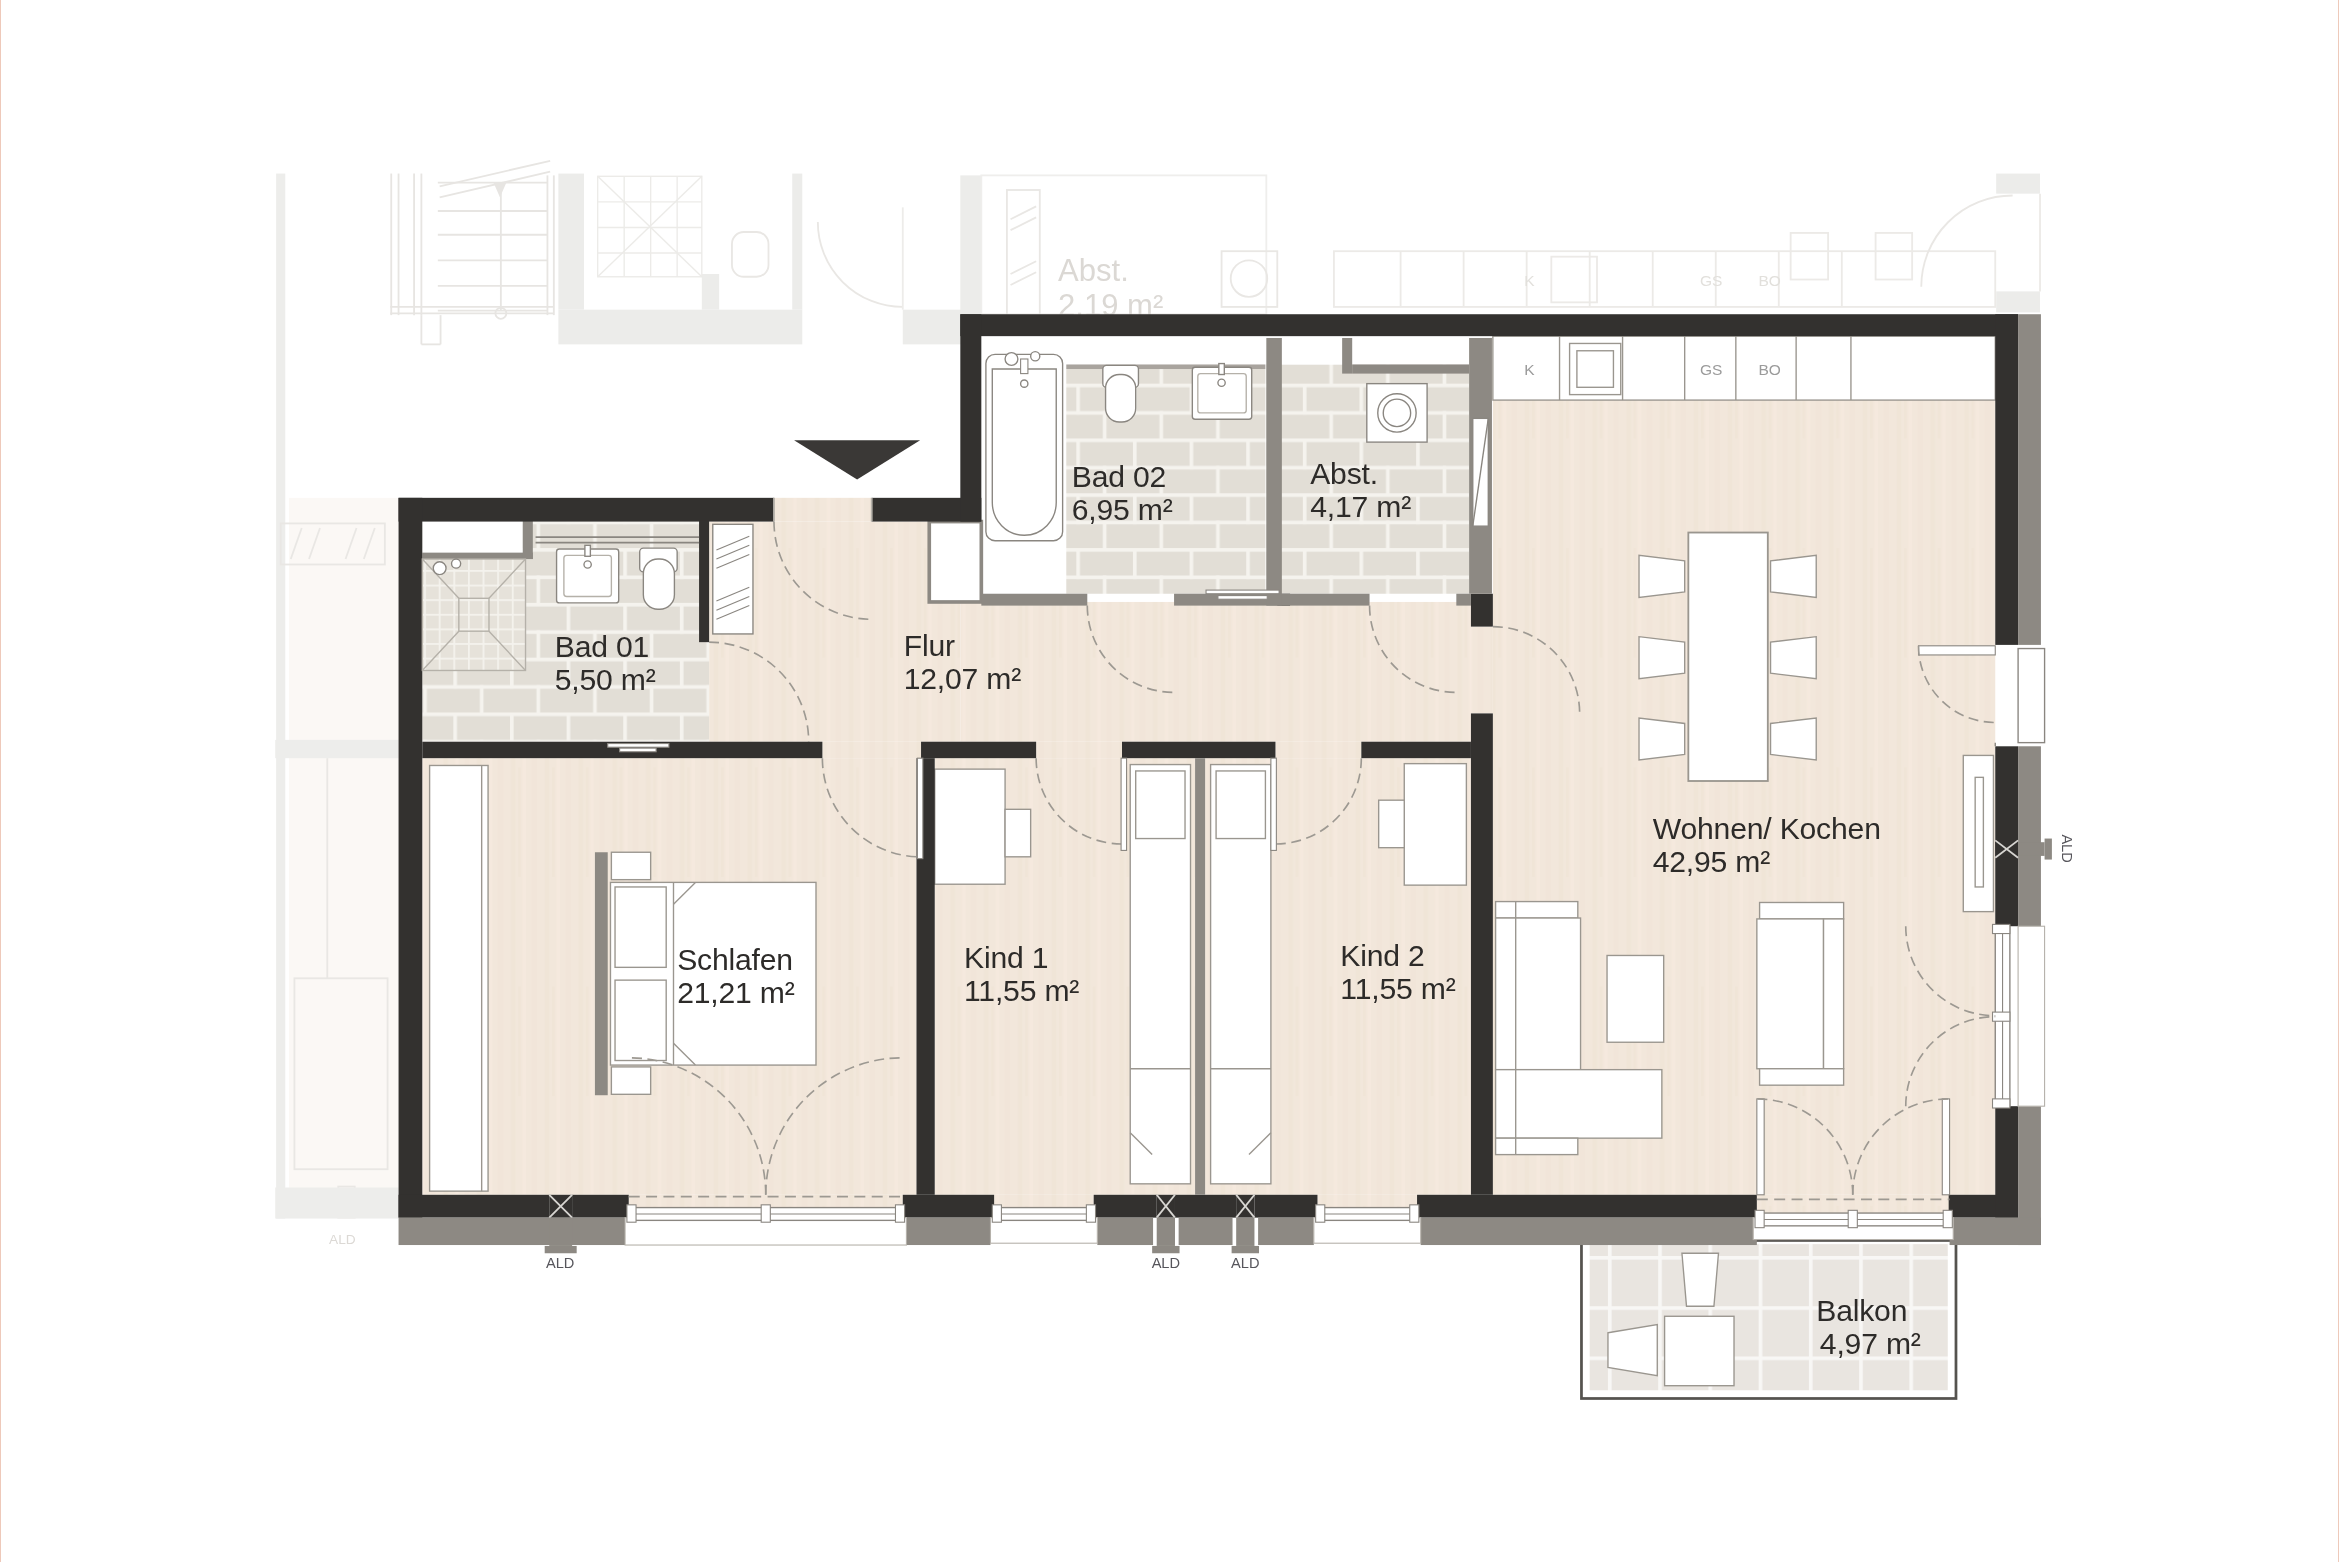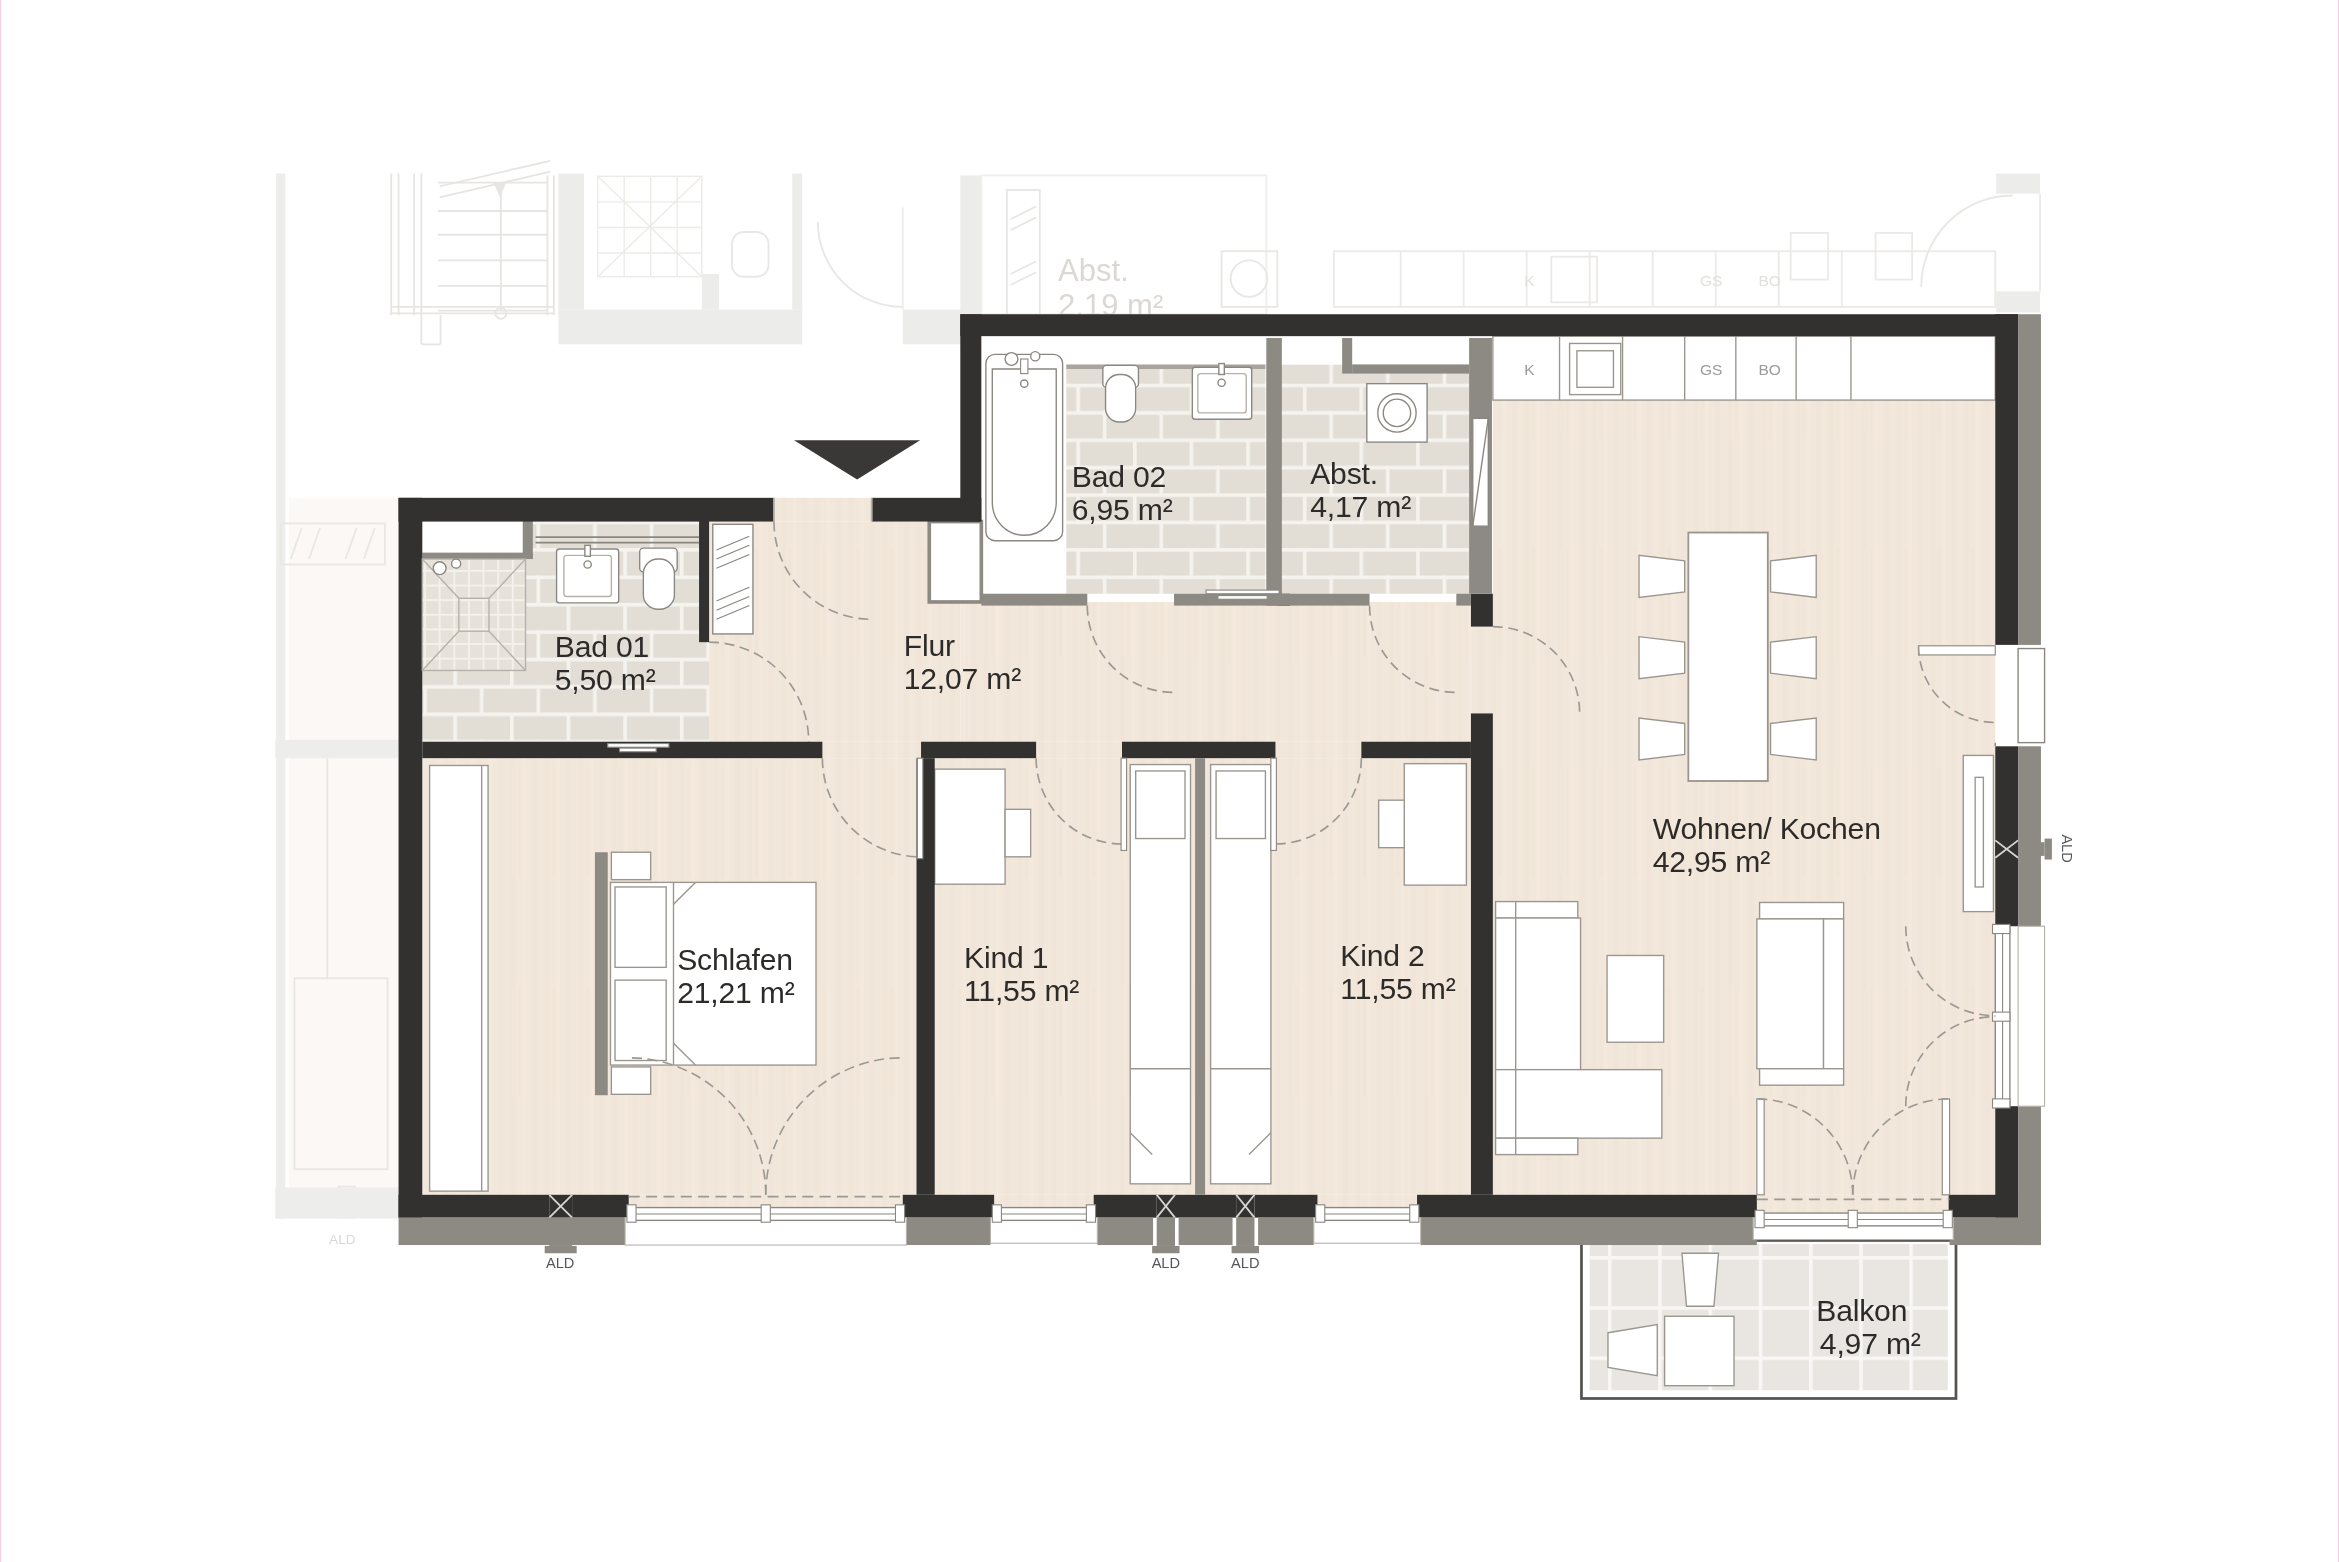--- a/index.html
+++ b/index.html
@@ -1,16 +1,16 @@
 <!DOCTYPE html>
 <html style="font-size:14.6px"><head>
 <meta charset="utf-8">
 <style>
   html,body{margin:0;padding:0;background:#ffffff;}
-  .wrap{width:2339px;height:1562px;position:relative;background:#ec4899;overflow:hidden;}
+  .wrap{width:2339px;height:1562px;position:relative;background:#c2410c;overflow:hidden;}
   text{font-family:"Liberation Sans",sans-serif;}
   .room{font-size:33px;fill:#2d2b29;letter-spacing:-0.2px;}
   .small{font-size:17px;fill:#9b9b9b;}
   .ald{font-size:16px;fill:#56555b;}
   .faintt{font-size:34px;fill:#dbd8d4;}
   .faintald{font-size:15px;fill:#dcd9d5;}
 </style>
 </head>
 <body>
 <div class="wrap">

